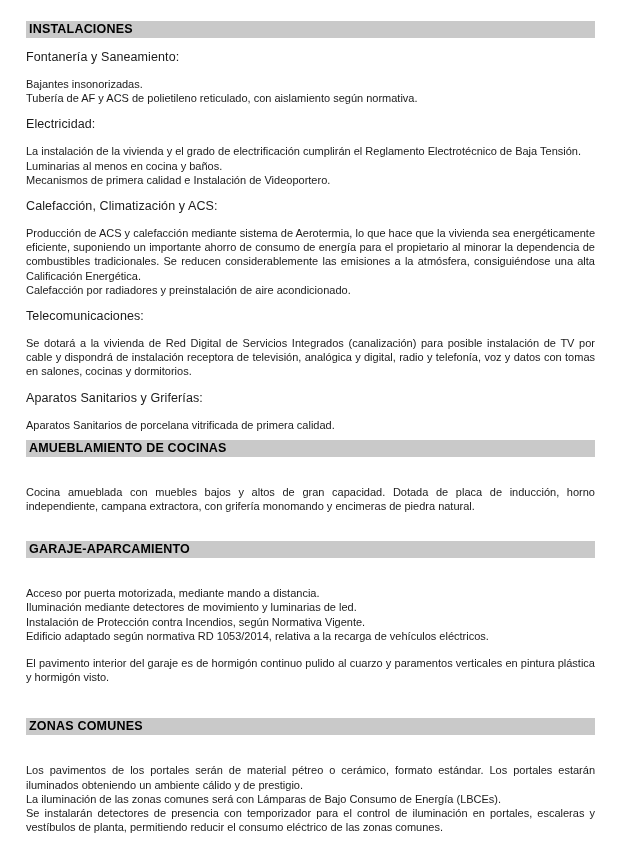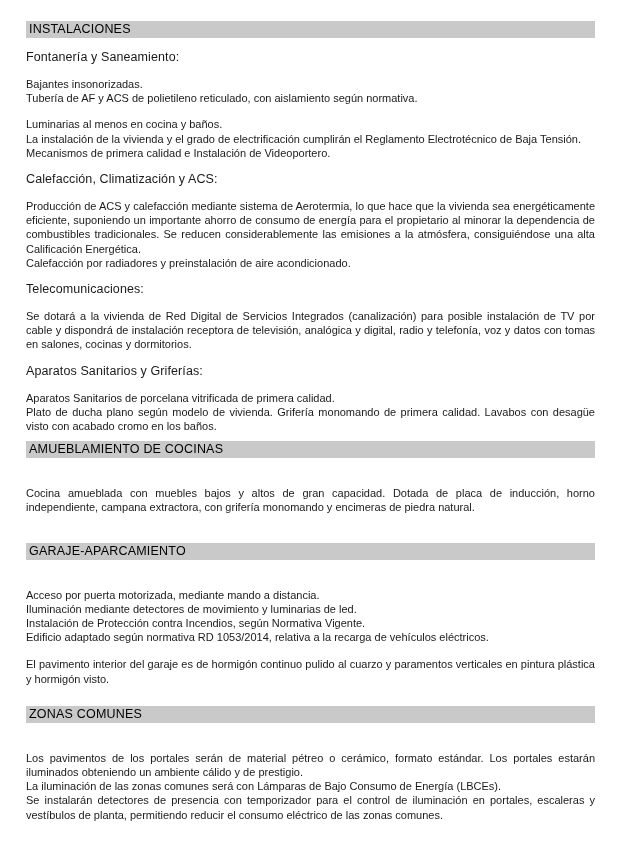--- a/index.html
+++ b/index.html
@@ -18,21 +18,21 @@
     overflow:hidden;
   }
   .page{
     width:623px;
     height:857px;
     padding:21px 28px 24px 26px;
   }
   .section-bar{
     background:var(--bar-bg);
     color:#000000;
-    font-weight:normal;
+    font-weight:bold;
     font-size:12.5px;
     line-height:15px;
     padding:1px 12px 1px 3px;
     letter-spacing:.2px;
   }
   .sub-heading{
     font-weight:normal;
     font-size:12.5px;
     line-height:15px;
     margin:12px 0 0 0;
@@ -41,56 +41,56 @@
   .block{margin:12px 0 0 0;}
   .block.after-bar{margin-top:28px;}
   .line{
     margin:0;
     font-size:11px;
     line-height:14.2px;
     text-align:justify;
   }
   .bar-cocinas{margin-top:8px;}
   .bar-garaje{margin-top:28px;}
-  .bar-zonas{margin-top:20px;}
+  .bar-zonas{margin-top:34px;}
 </style>
 </head>
 <body>
 
 <div class="page">
 
   <div class="section-bar">INSTALACIONES</div>
 
   <div class="sub-heading">Fontanería y Saneamiento:</div>
   <div class="block">
     <p class="line">Bajantes insonorizadas.</p>
     <p class="line">Tubería de AF y ACS de polietileno reticulado, con aislamiento según normativa.</p>
   </div>
 
+  <div class="sub-heading">Electricidad:</div>
   <div class="block">
+    <p class="line">La instalación de la vivienda y el grado de electrificación cumplirán el Reglamento Electrotécnico de Baja Tensión.</p>
     <p class="line">Luminarias al menos en cocina y baños.</p>
-    <p class="line">La instalación de la vivienda y el grado de electrificación cumplirán el Reglamento Electrotécnico de Baja Tensión.</p>
     <p class="line">Mecanismos de primera calidad e Instalación de Videoportero.</p>
   </div>
 
   <div class="sub-heading">Calefacción, Climatización y ACS:</div>
   <div class="block">
     <p class="line">Producción de ACS y calefacción mediante sistema de Aerotermia, lo que hace que la vivienda sea energéticamente eficiente, suponiendo un importante ahorro de consumo de energía para el propietario al minorar la dependencia de combustibles tradicionales. Se reducen considerablemente las emisiones a la atmósfera, consiguiéndose una alta Calificación Energética.</p>
     <p class="line">Calefacción por radiadores y preinstalación de aire acondicionado.</p>
   </div>
 
   <div class="sub-heading">Telecomunicaciones:</div>
   <div class="block">
     <p class="line">Se dotará a la vivienda de Red Digital de Servicios Integrados (canalización) para posible instalación de TV por cable y dispondrá de instalación receptora de televisión, analógica y digital, radio y telefonía, voz y datos con tomas en salones, cocinas y dormitorios.</p>
   </div>
 
   <div class="sub-heading">Aparatos Sanitarios y Griferías:</div>
   <div class="block">
     <p class="line">Aparatos Sanitarios de porcelana vitrificada de primera calidad.</p>
-    <p class="line">Plato de ducha plano según modelo de vivienda. Grifería monomando de primera calidad. Lavabos con desagüe visto con acabado cromo en los baños.</p>
   </div>
 
   <div class="section-bar bar-cocinas">AMUEBLAMIENTO DE COCINAS</div>
   <div class="block after-bar">
     <p class="line">Cocina amueblada con muebles bajos y altos de gran capacidad. Dotada de placa de inducción, horno independiente, campana extractora, con grifería monomando y encimeras de piedra natural.</p>
   </div>
 
   <div class="section-bar bar-garaje">GARAJE-APARCAMIENTO</div>
   <div class="block after-bar">
     <p class="line">Acceso por puerta motorizada, mediante mando a distancia.</p>

